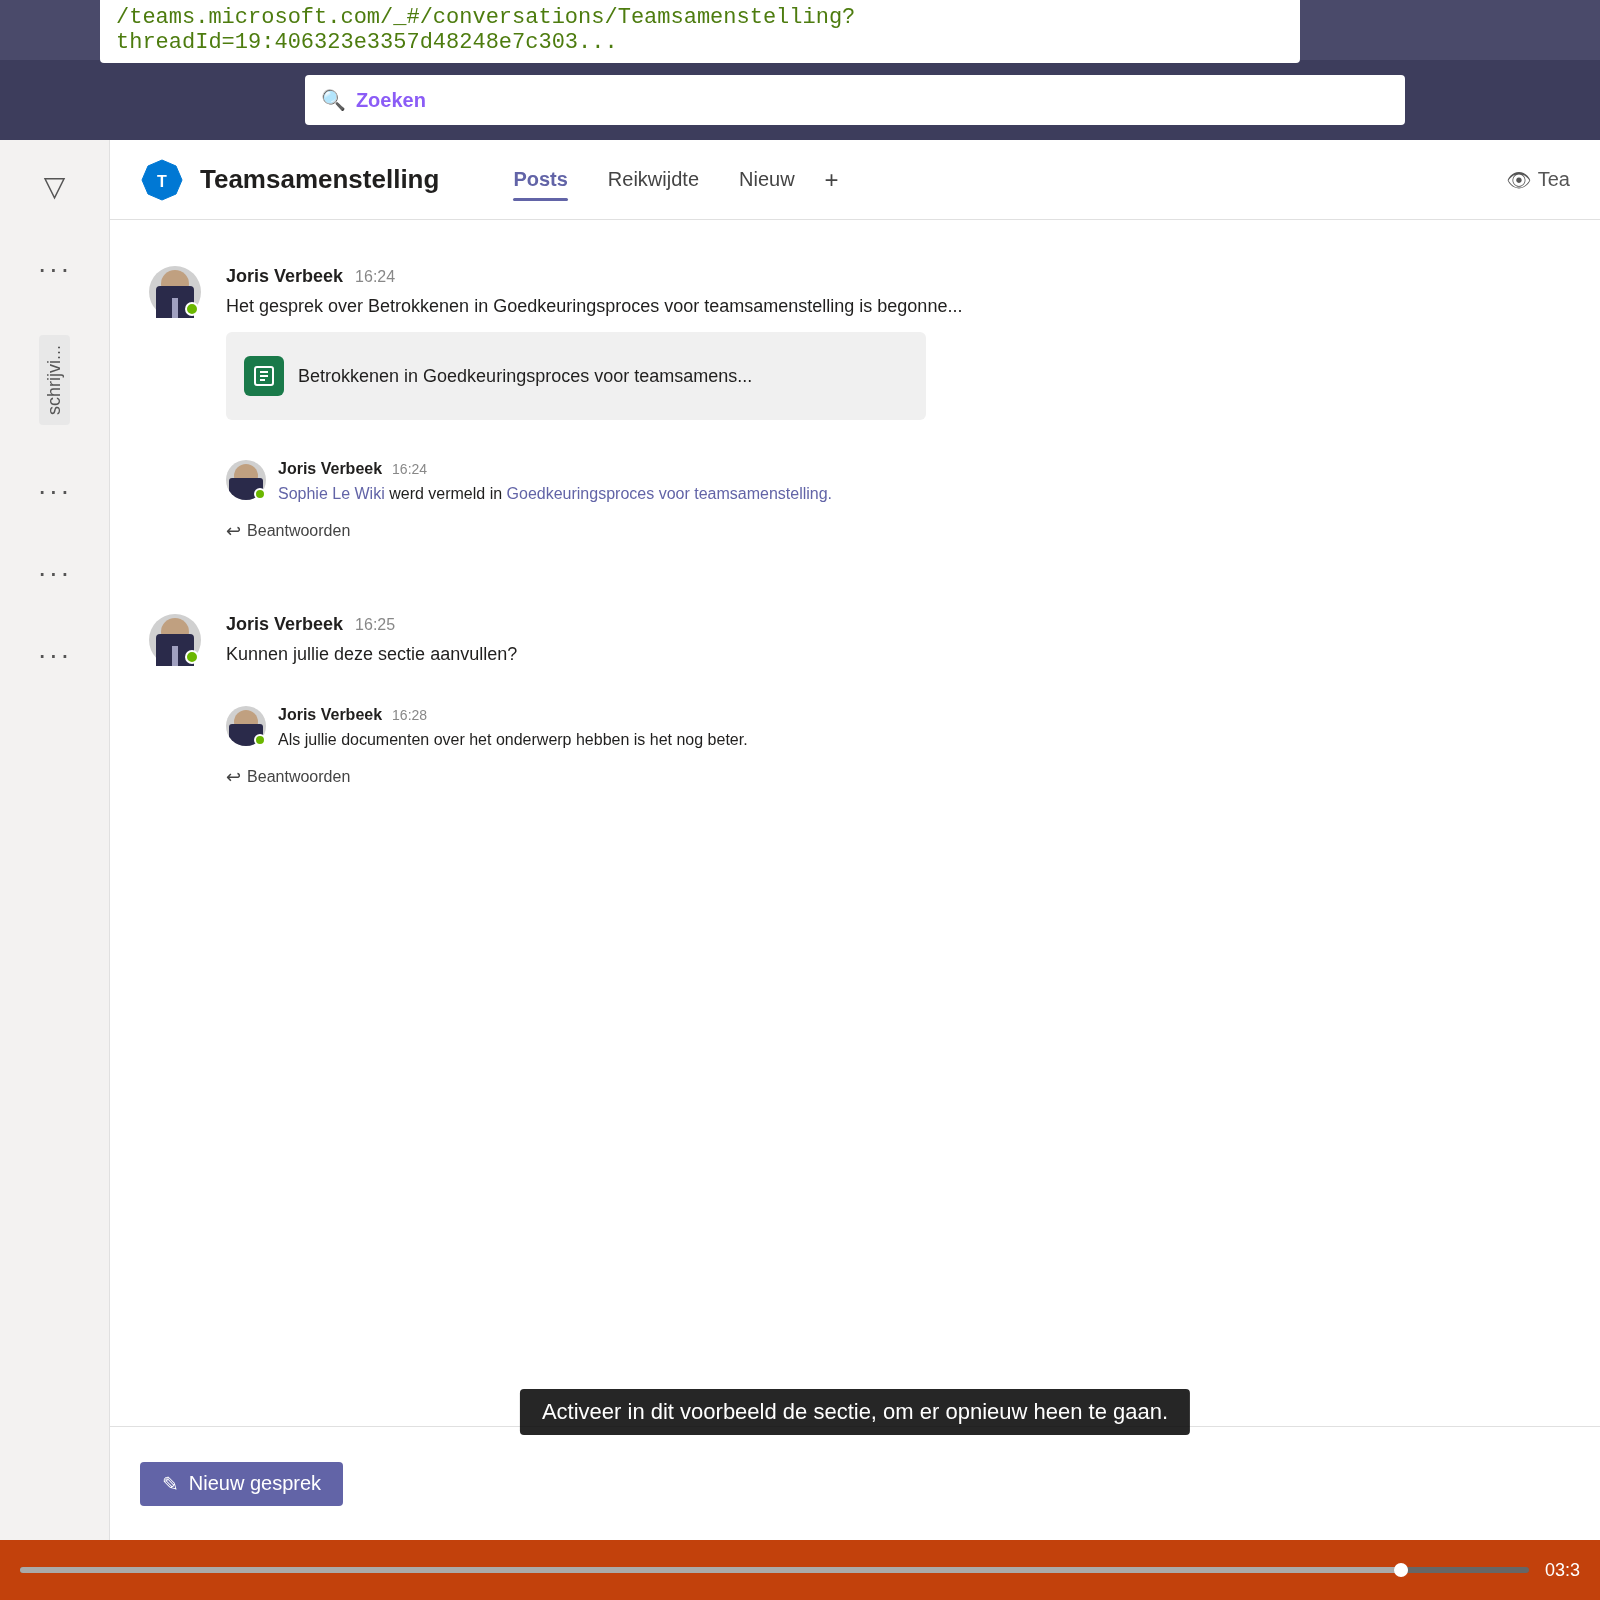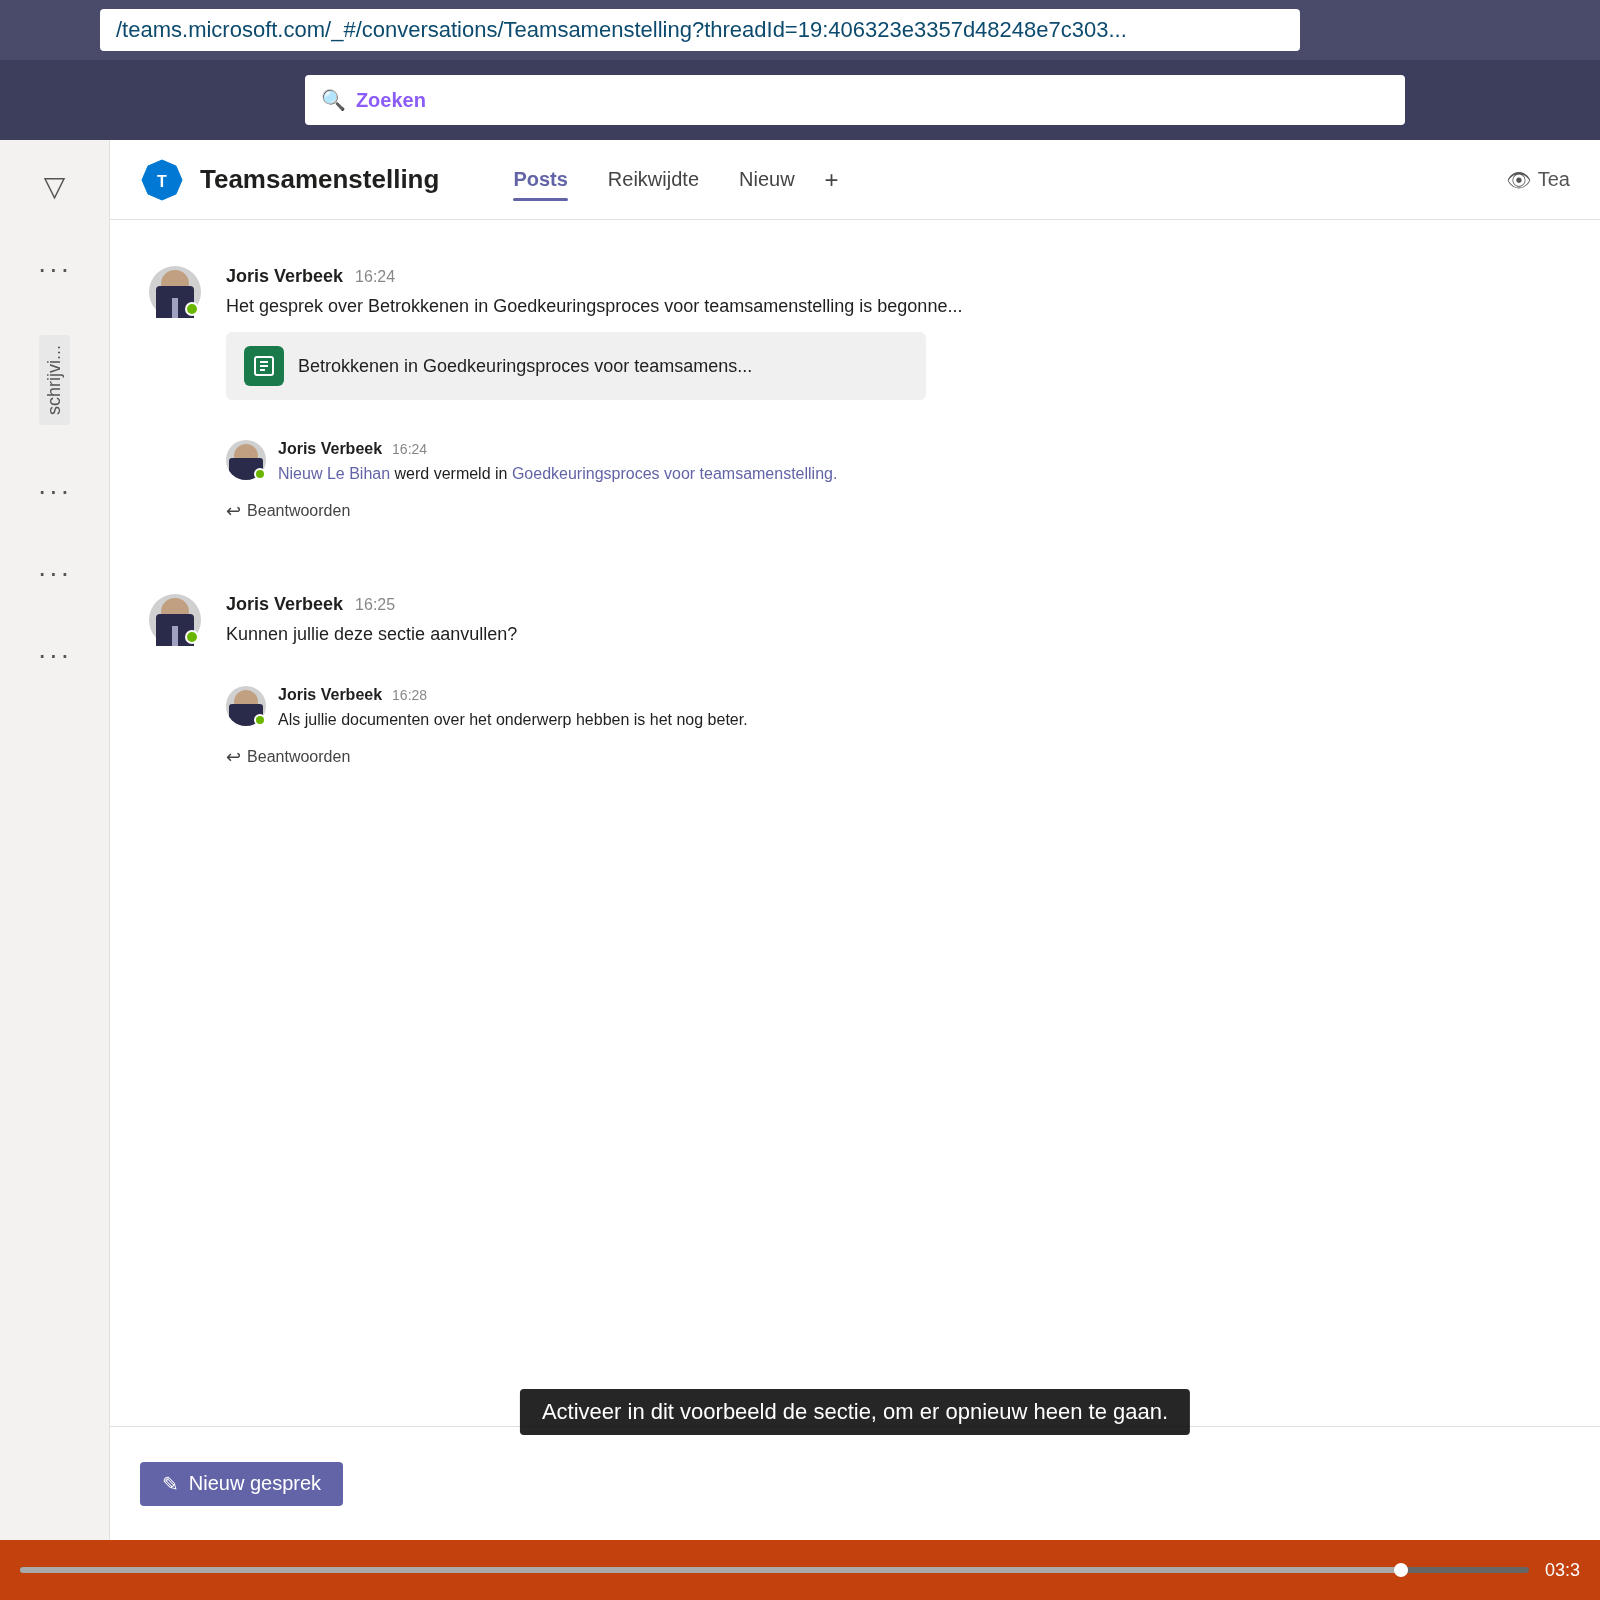--- a/index.html
+++ b/index.html
@@ -25,21 +25,22 @@
       border-radius: 4px;
       padding: 8px 16px;
       font-size: 22px;
       color: #333;
       width: 1200px;
       margin-left: 80px;
       display: flex;
       align-items: center;
     }
     .browser-url-bar span {
-      color: #0c4a6e;
+      color: #4d7c0f;
+      font-family: Liberation Mono, monospace;
     }
 
     
     .search-bar-area {
       background: #3d3d5c;
       height: 80px;
       display: flex;
       align-items: center;
       justify-content: center;
       padding: 0 20px;
@@ -277,21 +278,21 @@
       white-space: nowrap;
       overflow: hidden;
       text-overflow: ellipsis;
       max-width: 900px;
     }
 
     
     .attachment-card {
       background: #f0f0f0;
       border-radius: 6px;
-      padding: 14px 18px;
+      padding: 24px 18px;
       display: flex;
       align-items: center;
       gap: 14px;
       max-width: 700px;
       margin-bottom: 14px;
       cursor: pointer;
     }
     .attachment-icon {
       width: 40px;
       height: 40px;
@@ -592,21 +593,21 @@
                 <div style="position:absolute;bottom:0;left:3px;width:34px;height:22px;background:#2a2a4a;border-radius:3px 3px 0 0;"></div>
               </div>
               <div class="reply-online"></div>
             </div>
             <div class="reply-content">
               <div class="reply-header">
                 <span class="reply-author">Joris Verbeek</span>
                 <span class="reply-time">16:24</span>
               </div>
               <div class="reply-text">
-                <a class="reply-link">Nieuw Le Bihan</a>
+                <a class="reply-link">Sophie Le Wiki</a>
                 <span> werd vermeld in </span>
                 <a class="reply-link">Goedkeuringsproces voor teamsamenstelling.</a>
               </div>
             </div>
           </div>
           <div class="reply-action-btn">
             <span class="reply-arrow">↩</span>
             <span>Beantwoorden</span>
           </div>
         </div>

